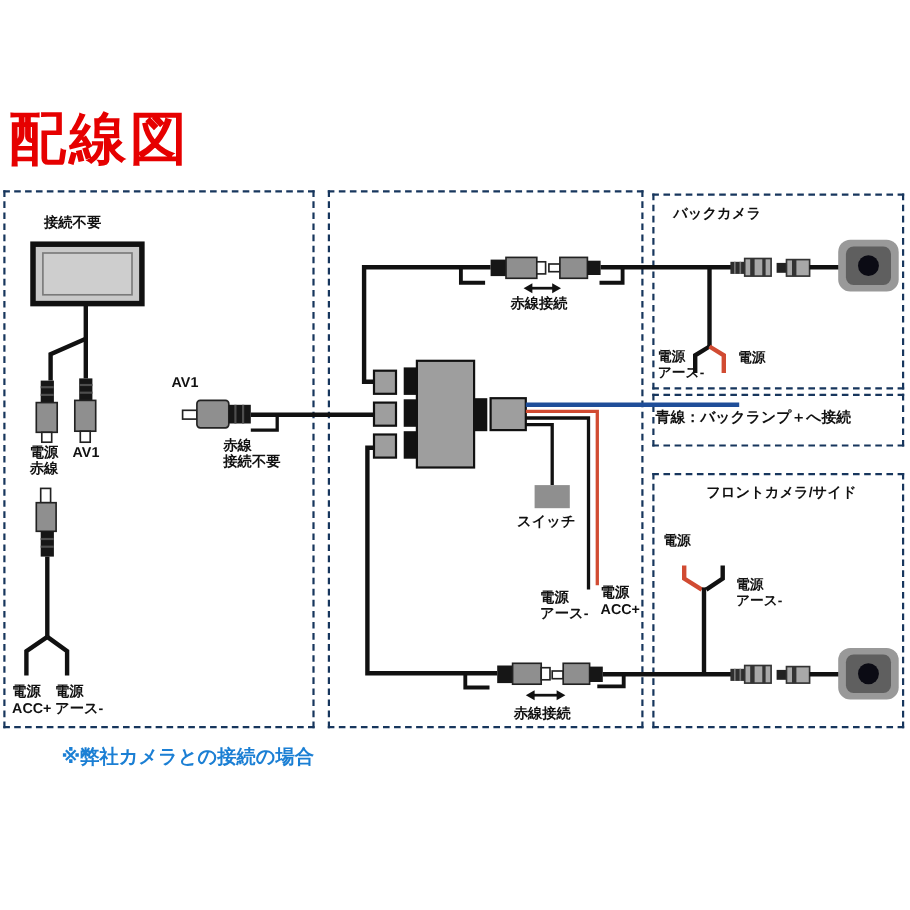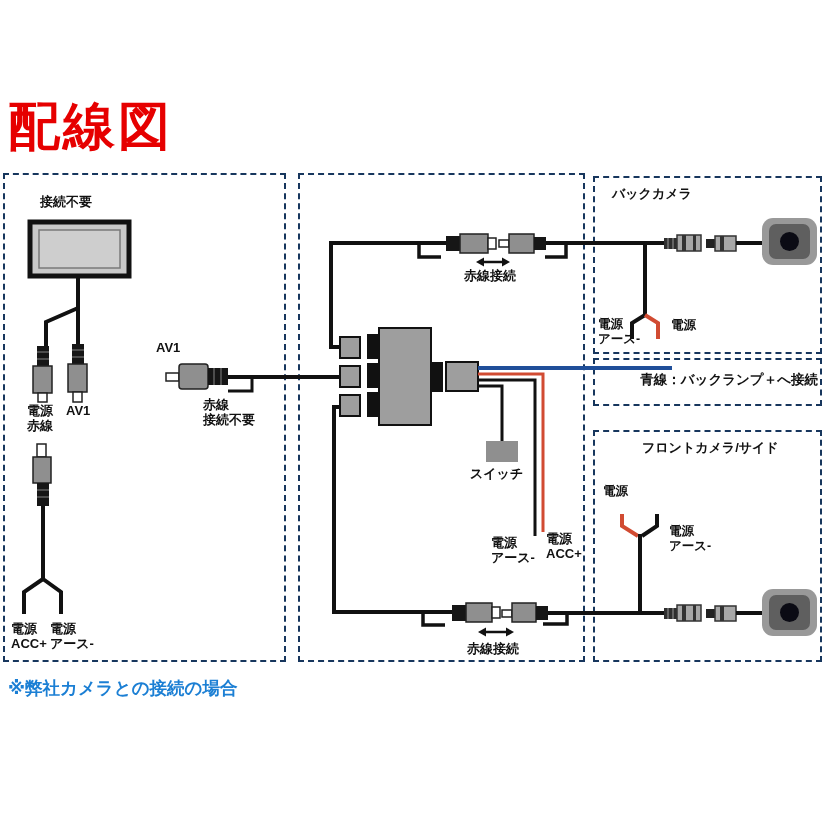--- a/index.html
+++ b/index.html
@@ -4,23 +4,23 @@
 <style>
   html,body{margin:0;padding:0;background:#ffffff;}
   #stage{position:relative;width:827px;height:827px;background:#fff;overflow:hidden;
          font-family:"Liberation Sans","DejaVu Sans",sans-serif;}
   .dashed-box{position:absolute;border:2px dashed var(--border-navy,#17365d);box-sizing:border-box;background:transparent;}
   #wire-svg{position:absolute;left:0;top:0;}
   .lbl{position:absolute;font-size:13px;font-weight:bold;color:#111;line-height:1.18;white-space:pre-line;}
   .lbl-sm{font-size:12.5px;}
   .page-title{position:absolute;left:8px;top:92px;font-size:52px;font-weight:900;
               color:var(--title-red,#e60000);letter-spacing:3px;}
-  .blue-note{position:absolute;left:596px;top:371px;width:222px;text-align:right;
+  .blue-note{position:absolute;left:596px;top:371px;width:222px;
              font-size:13.5px;font-weight:bold;color:#111;}
-  .footer-line{position:absolute;font-size:17.5px;font-weight:600;color:var(--note-blue,#1b7fd4);}
+  .footer-line{position:absolute;font-size:17.5px;font-weight:600;color:var(--note-blue,#1b7fd4);margin-left:48px;}
   .wire{stroke:#111;fill:none;}
   .wire-red{stroke:var(--wire-red,#d14b32);fill:none;}
   .wire-blue{stroke:var(--wire-blue,#1f4e99);fill:none;}
 </style>
 </head>
 <body>
 
 <div id="stage">
 
   <div class="dashed-box" style="left:3px;top:173px;width:283px;height:489px"></div>

